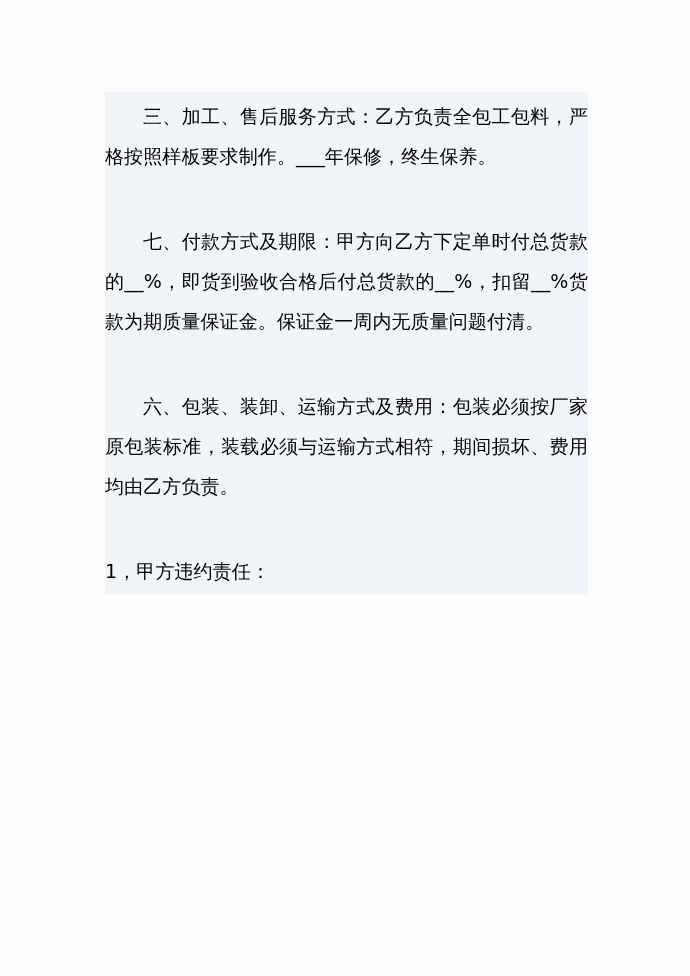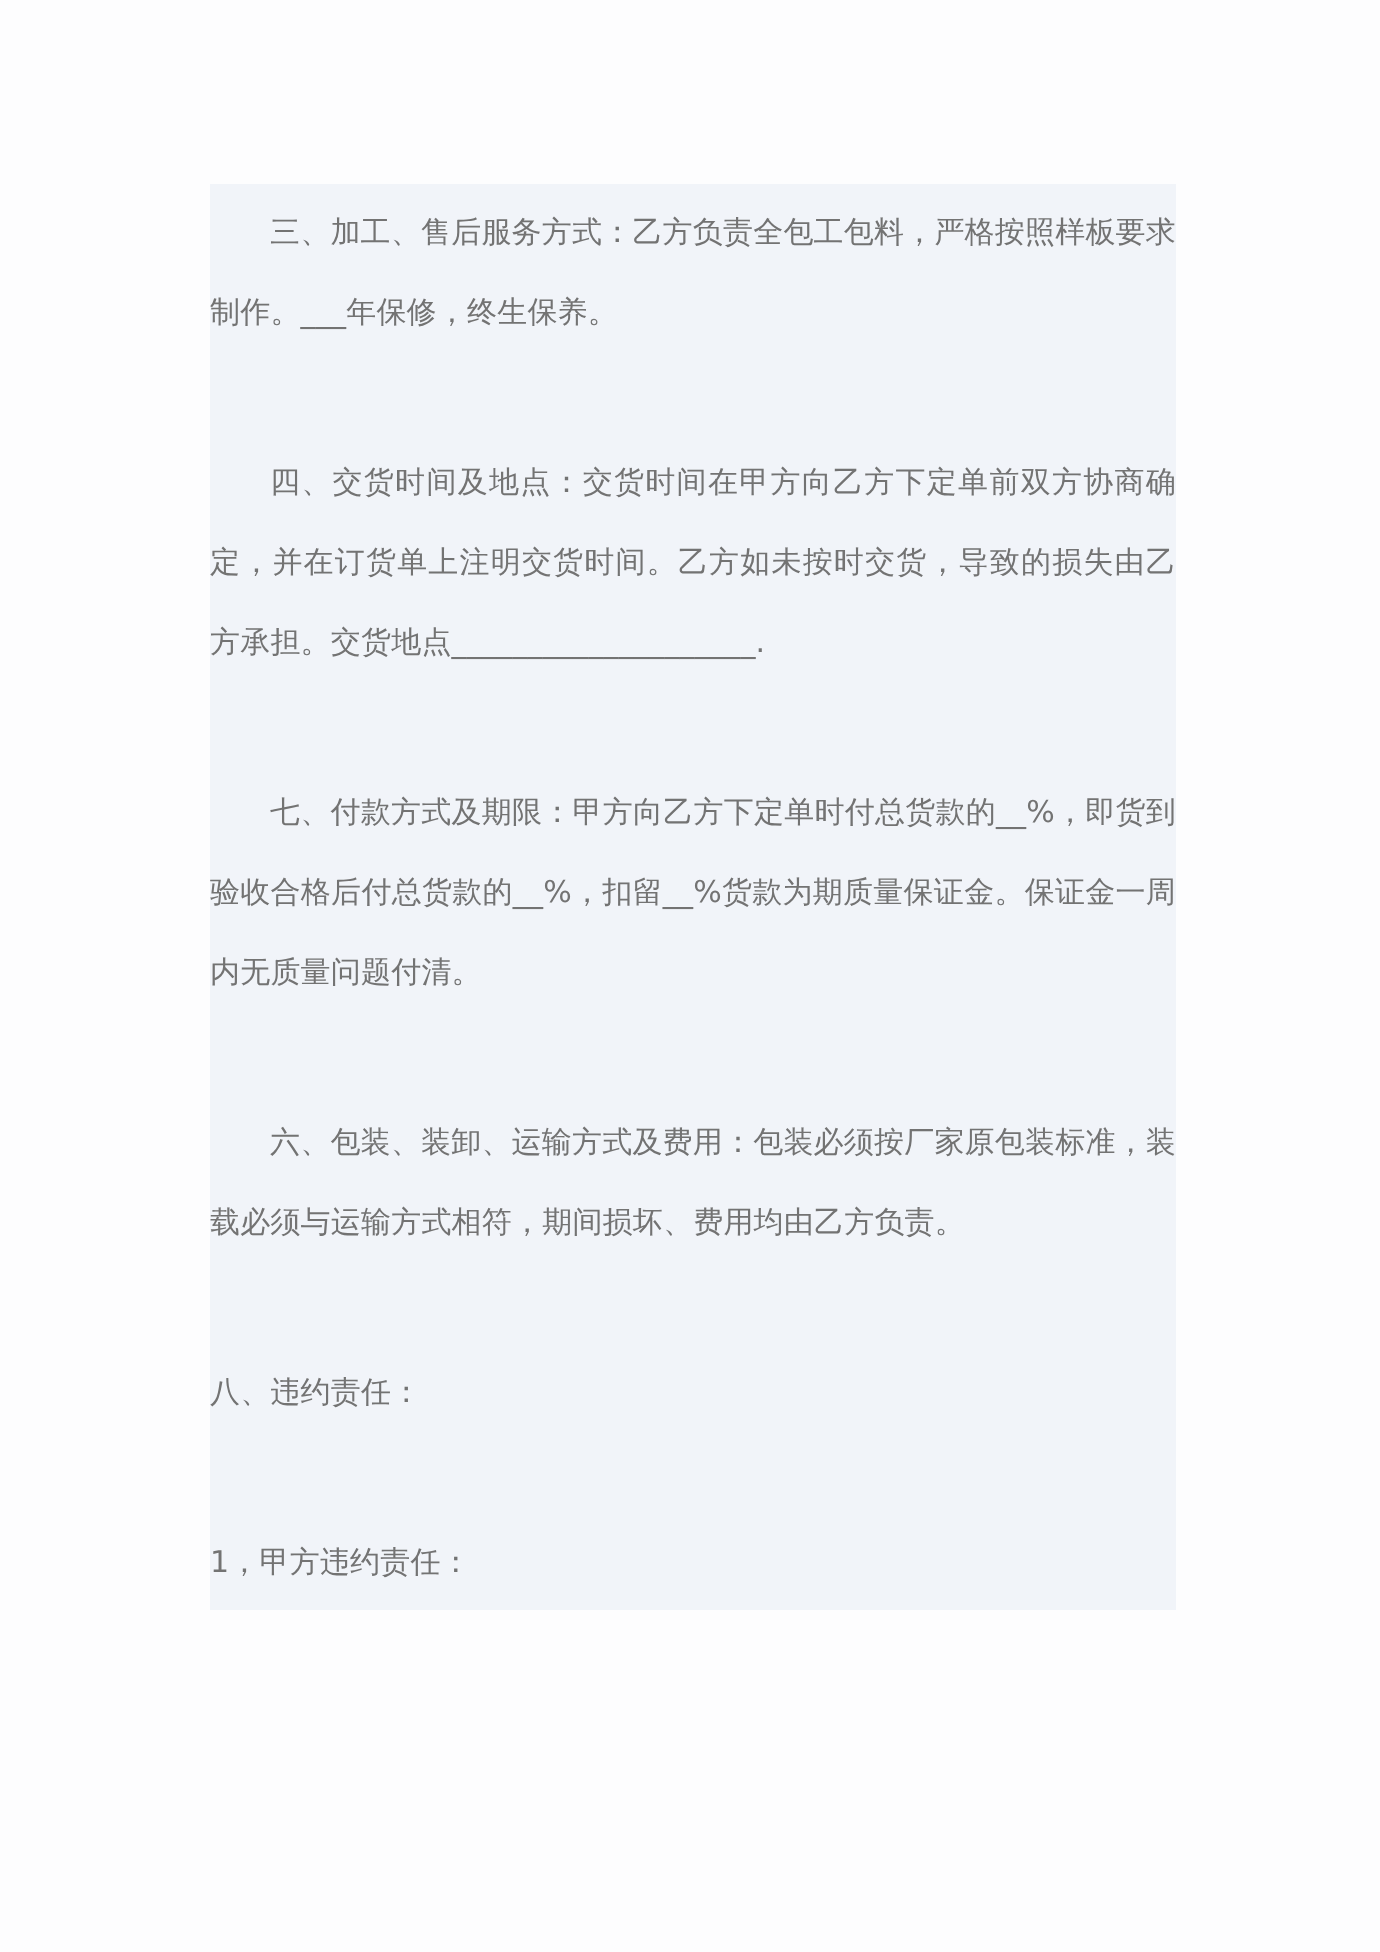--- a/index.html
+++ b/index.html
@@ -30,22 +30,22 @@
     left: 105px;
     top: 92px;
     width: 483px;
     background: #f1f4f9;
     padding: 0;
     box-sizing: border-box;
   }
 
   .para {
     margin: 0;
-    color: #737373;
-    font-size: 15px;
+    color: #000000;
+    font-size: 19px;
     line-height: 40px;
     letter-spacing: 0.1px;
     text-align: justify;
     text-justify: inter-ideograph;
     word-break: break-all;
     white-space: pre-wrap;
   }
 
   .para.indent {
     text-indent: 2em;
@@ -62,20 +62,18 @@
   #doc-body {
     padding-bottom: 4px;
   }
 </style>
 </head>
 <body>
 
 <div id="page-sheet">
   <div id="doc-body">
     <p class="para indent">三、加工、售后服务方式：乙方负责全包工包料，严格按照样板要求制作。___年保修，终生保养。</p>
-    <p class="para indent">四、交货时间及地点：交货时间在甲方向乙方下定单前双方协商确定，并在订货单上注明交货时间。乙方如未按时交货，导致的损失由乙方承担。交货地点____________________.</p>
     <p class="para indent">七、付款方式及期限：甲方向乙方下定单时付总货款的__%，即货到验收合格后付总货款的__%，扣留__%货款为期质量保证金。保证金一周内无质量问题付清。</p>
     <p class="para indent">六、包装、装卸、运输方式及费用：包装必须按厂家原包装标准，装载必须与运输方式相符，期间损坏、费用均由乙方负责。</p>
-    <p class="para">八、违约责任：</p>
     <p class="para">1，甲方违约责任：</p>
 
   </div>
 </div>
 
 </body></html>

